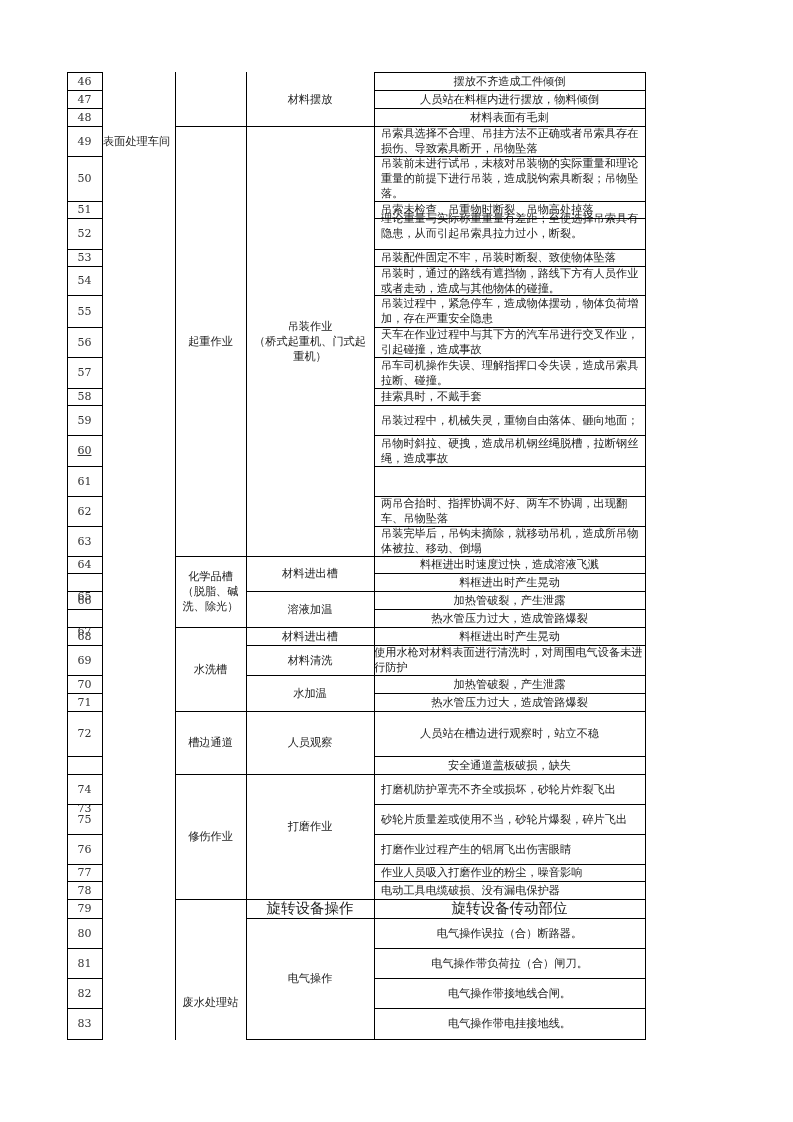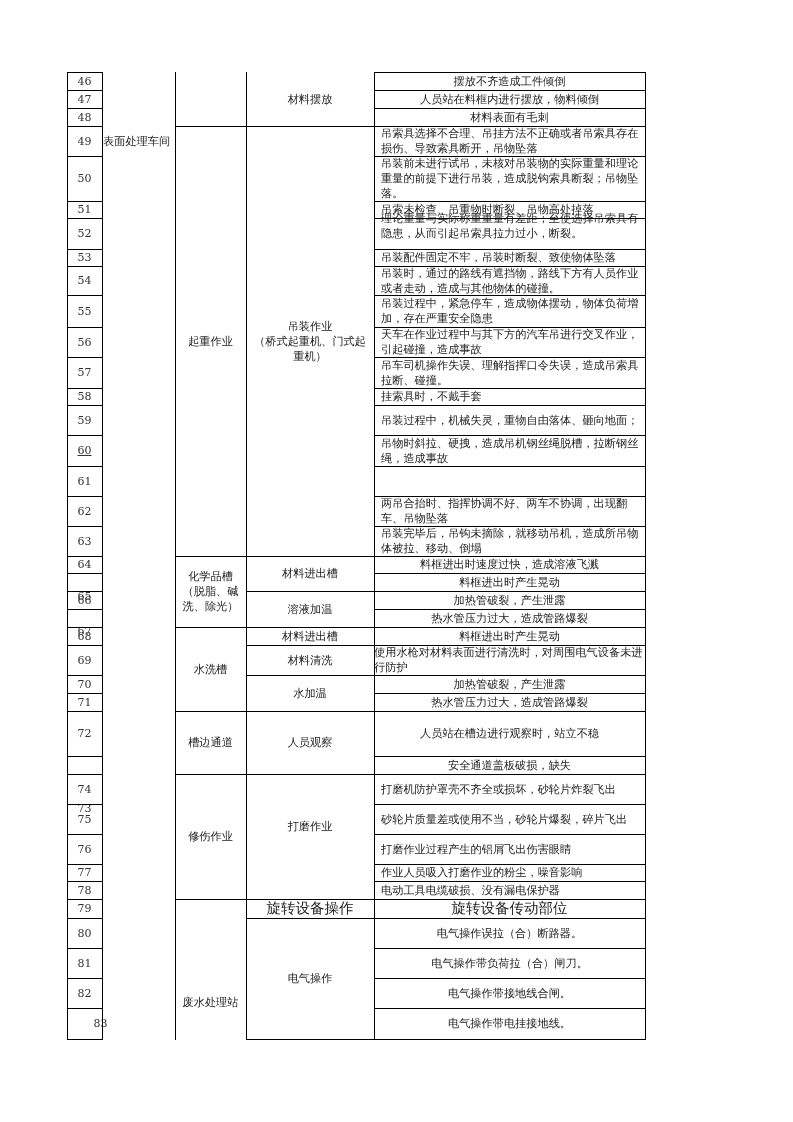--- a/index.html
+++ b/index.html
@@ -158,21 +158,21 @@
     <div class="line" style="left: 67px; top: 918px; width: 35px; height: 1px;"></div>
     <div class="line" style="left: 374px; top: 918px; width: 271px; height: 1px;"></div>
     <div class="cell num" style="left: 67px; top: 948px; width: 35px; height: 30px;">81</div>
     <div class="cell center" style="left: 374px; top: 948px; width: 271px; height: 30px;">电气操作带负荷拉（合）闸刀。</div>
     <div class="line" style="left: 67px; top: 948px; width: 35px; height: 1px;"></div>
     <div class="line" style="left: 374px; top: 948px; width: 271px; height: 1px;"></div>
     <div class="cell num" style="left: 67px; top: 978px; width: 35px; height: 30px;">82</div>
     <div class="cell center" style="left: 374px; top: 978px; width: 271px; height: 30px;">电气操作带接地线合闸。</div>
     <div class="line" style="left: 67px; top: 978px; width: 35px; height: 1px;"></div>
     <div class="line" style="left: 374px; top: 978px; width: 271px; height: 1px;"></div>
-    <div class="cell num" style="left: 83px; top: 1008px; width: 35px; height: 31px;">83</div>
+    <div class="cell num" style="left: 67px; top: 1008px; width: 35px; height: 31px;">83</div>
     <div class="cell center" style="left: 374px; top: 1008px; width: 271px; height: 31px;">电气操作带电挂接地线。</div>
     <div class="line" style="left: 67px; top: 1008px; width: 35px; height: 1px;"></div>
     <div class="line" style="left: 374px; top: 1008px; width: 271px; height: 1px;"></div>
     <div class="line" style="left: 67px; top: 1039px; width: 35px; height: 1px;"></div>
     <div class="line" style="left: 246px; top: 1039px; width: 399px; height: 1px;"></div>
     <div class="cell left" style="left: 102px; top: 126px; width: 73px; height: 30px; padding-left: 1px;">表面处理车间</div>
     <div class="line" style="left: 175px; top: 126px; width: 71px; height: 1px;"></div>
     <div class="cell center" style="left: 175px; top: 126px; width: 71px; height: 430px;">起重作业</div>
     <div class="line" style="left: 175px; top: 556px; width: 71px; height: 1px;"></div>
     <div class="cell center" style="left: 175px; top: 556px; width: 71px; height: 71px; flex-direction: column;">

